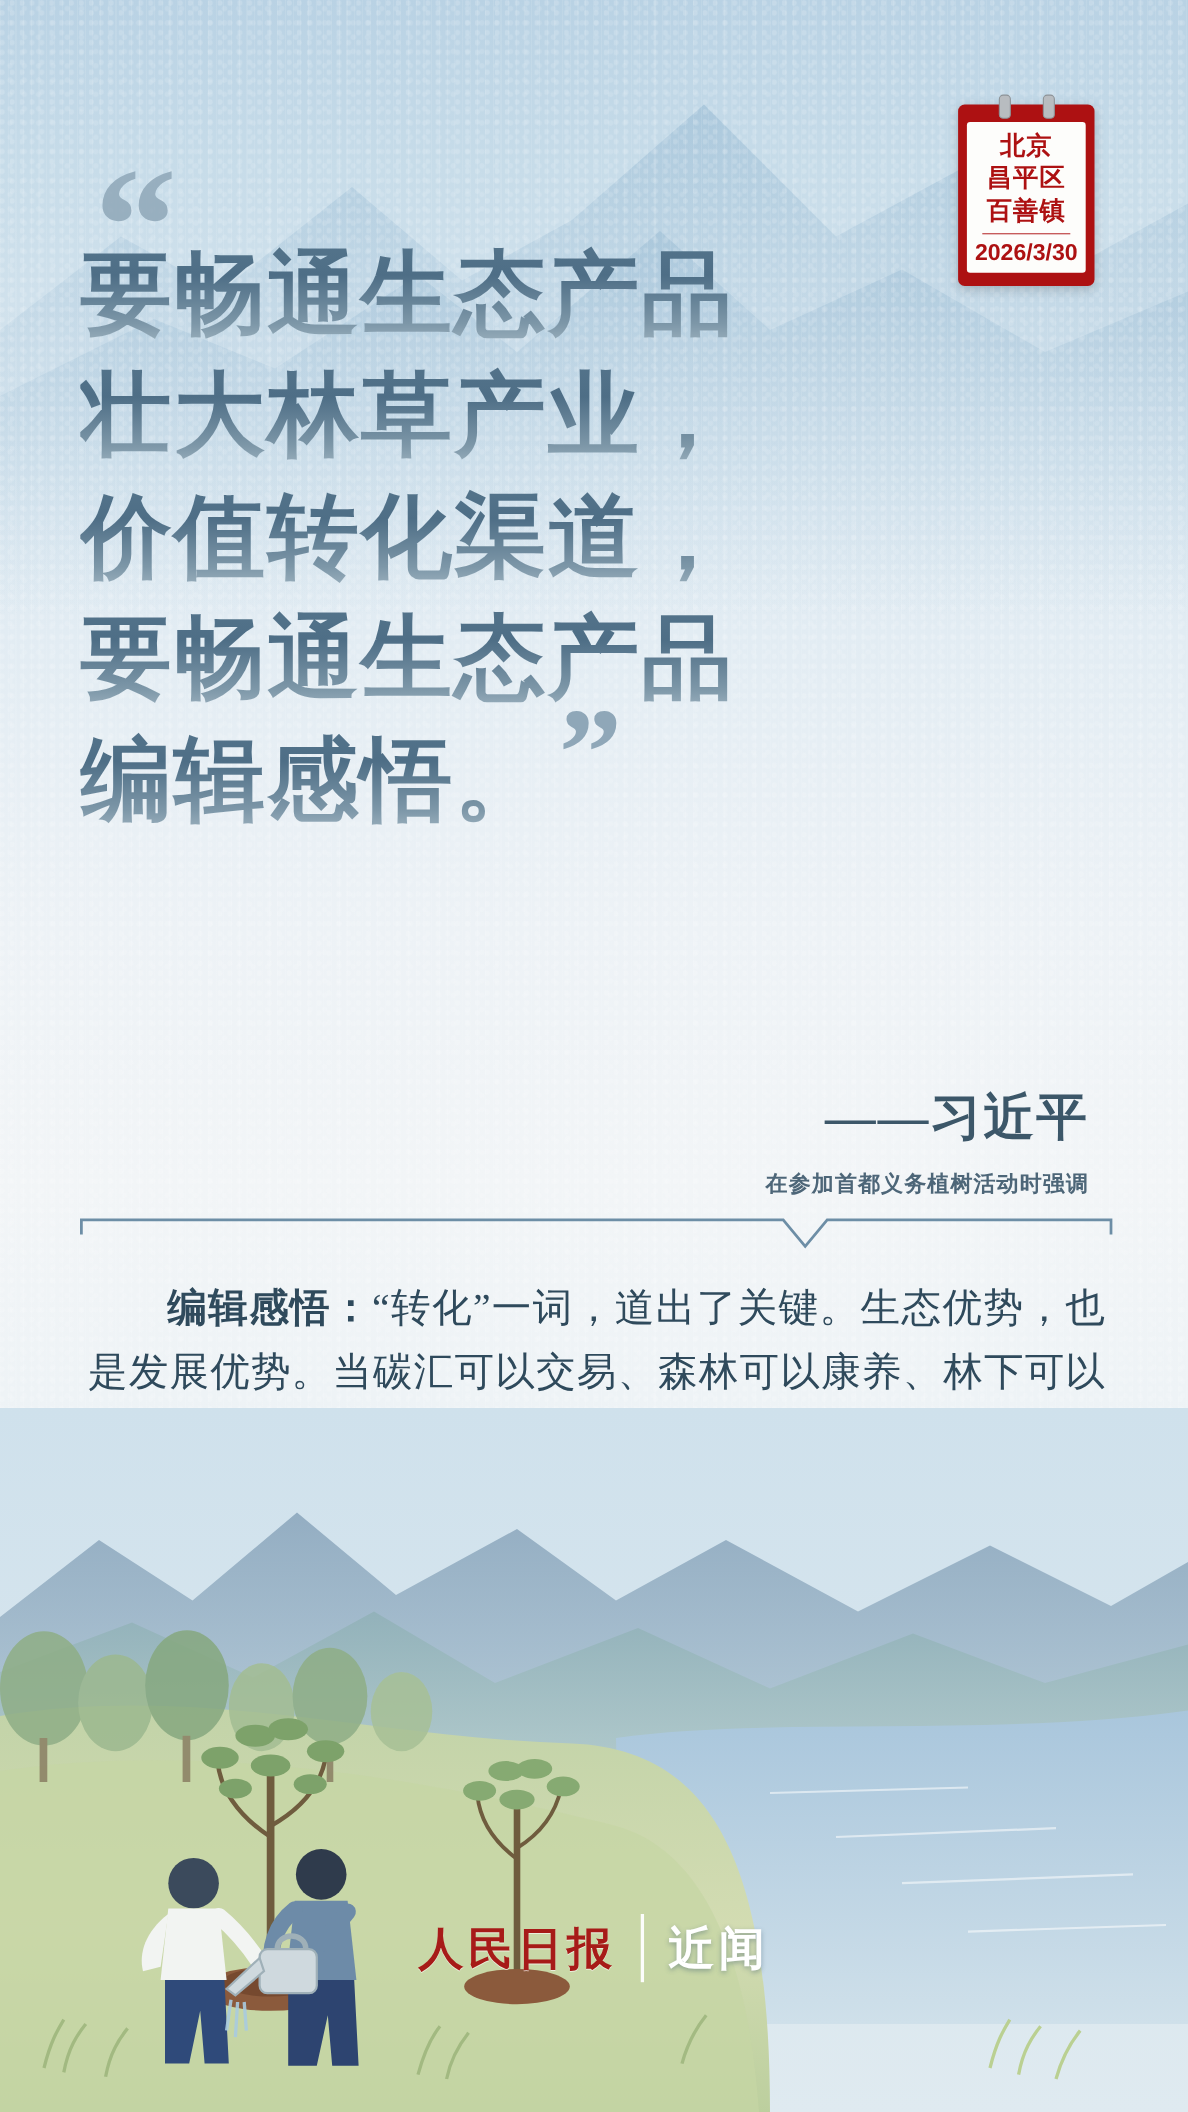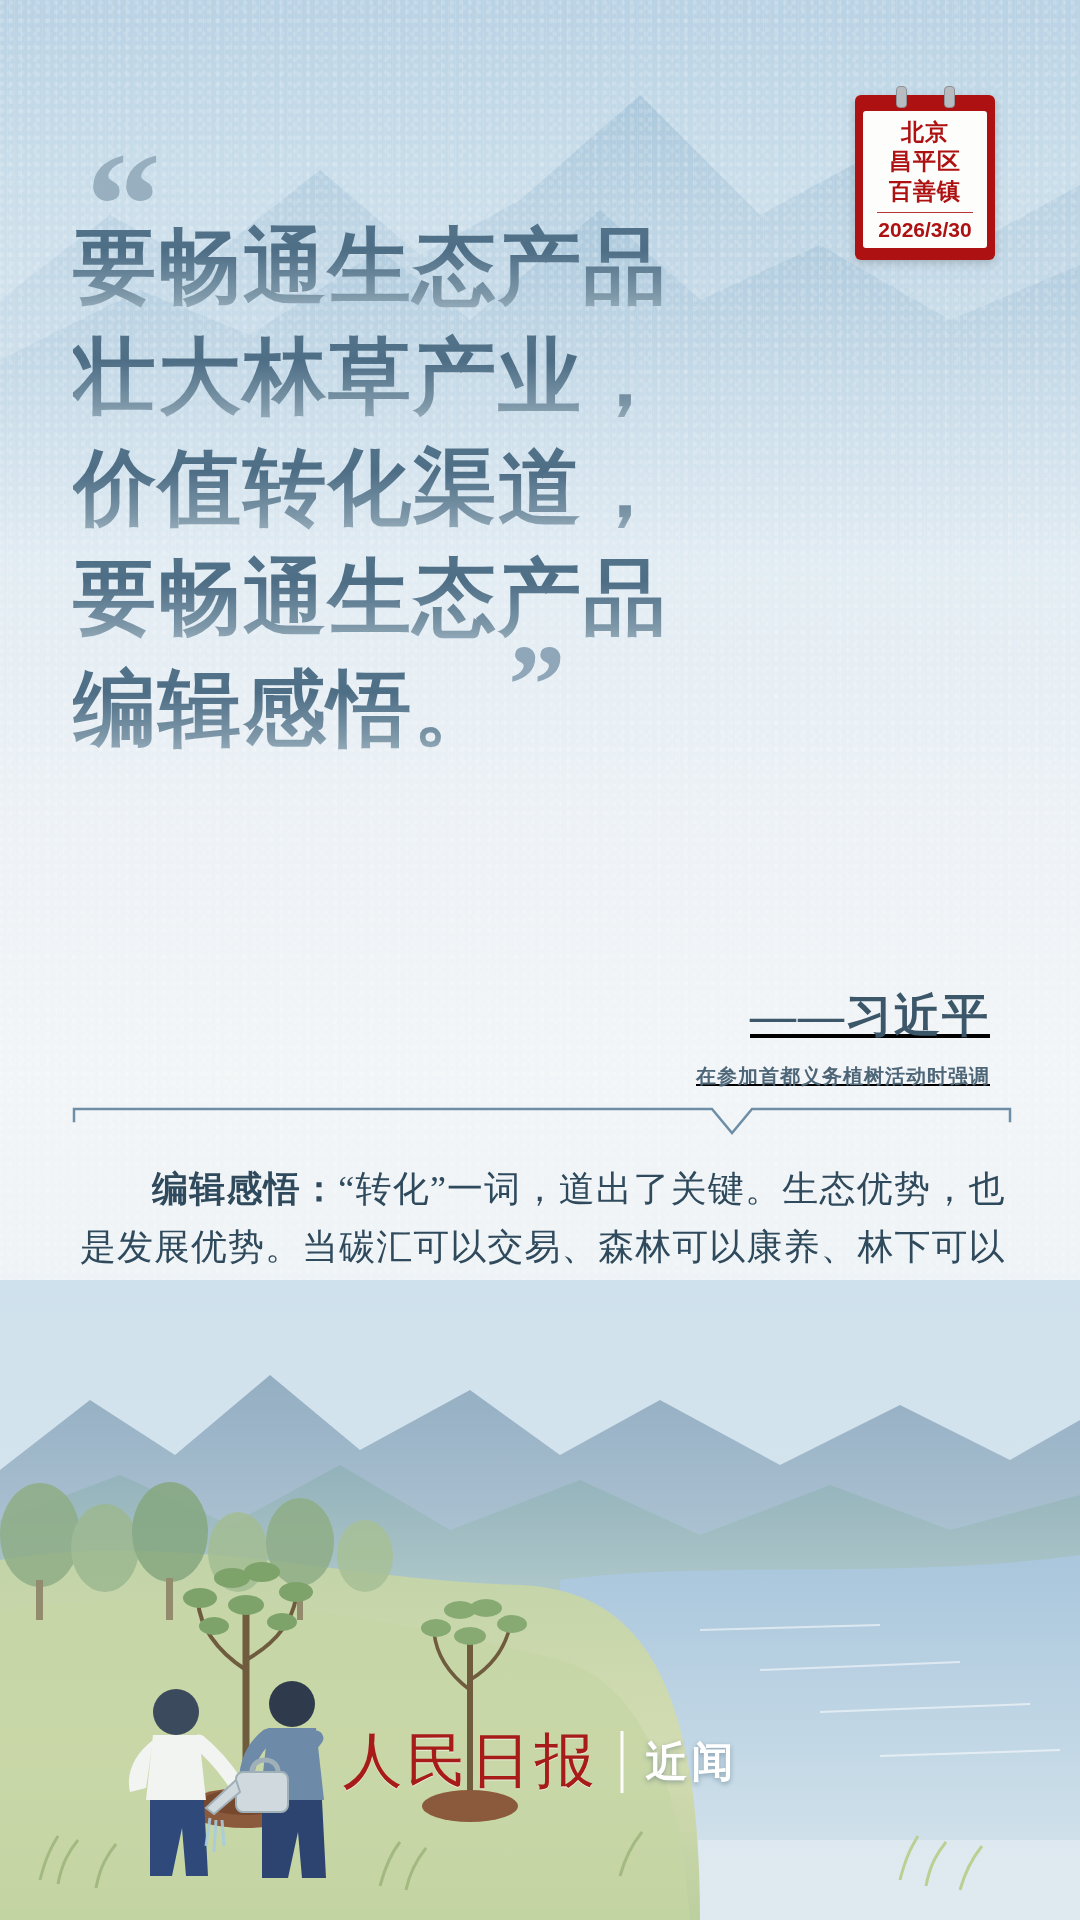--- a/index.html
+++ b/index.html
@@ -54,21 +54,21 @@
     background-size: 9px 9px, 13px 13px;
     opacity: .5;
     pointer-events:none;
   }
 
   
   .date-badge {
     position: absolute;
     top: 95px;
     right: 85px;
-    width: 140px;
+    width: 124px;
     background: #ad1112;
     border-radius: 6px;
     padding: 16px 8px 12px;
     box-sizing: border-box;
     text-align: center;
     box-shadow: 0 3px 10px rgba(0,0,0,.18);
   }
   .date-badge .rings {
     position: absolute;
     top: -9px; left: 0; right: 0;
@@ -154,21 +154,20 @@
     bottom: 22px;
     margin-left: 10px;
   }
 
   .attribution {
     position: absolute;
     right: 90px;
     top: 985px;
     text-align: right;
     width: 620px;
-    text-decoration: underline;
   }
   .attribution .who {
     font-family: "Liberation Serif", serif;
     font-weight: bold;
     font-size: 46px;
     color: #3c5769;
     letter-spacing: 2px;
   }
   .attribution .occasion {
     margin-top: 16px;
@@ -217,22 +216,22 @@
     position: absolute;
     left: 50%;
     transform: translateX(-50%);
     bottom: 118px;
     display: flex;
     align-items: center;
     gap: 22px;
   }
   .logo .rmrb {
     font-family: "Liberation Serif", serif;
-    font-weight: normal;
-    font-size: 60px;
+    font-weight: bold;
+    font-size: 41px;
     color: #a71b18;
     letter-spacing: 4px;
     text-shadow: 0 1px 0 rgba(255,255,255,.6);
   }
   .logo .bar {
     width: 3px;
     height: 62px;
     background: #ffffff;
     opacity: .95;
   }

